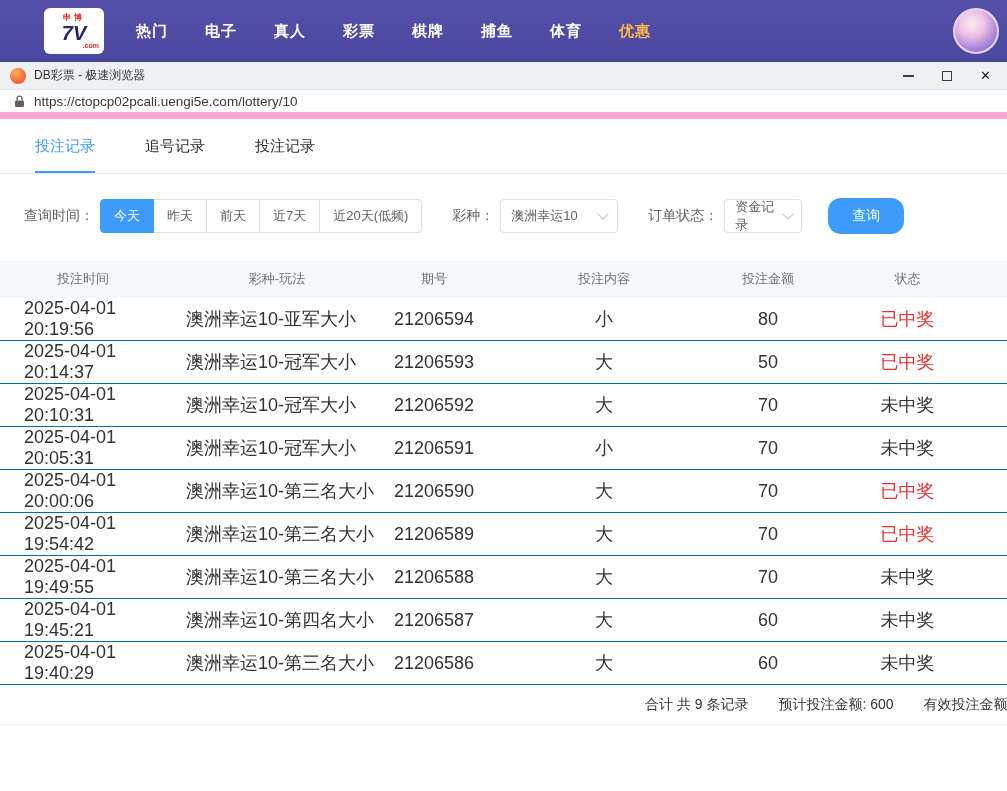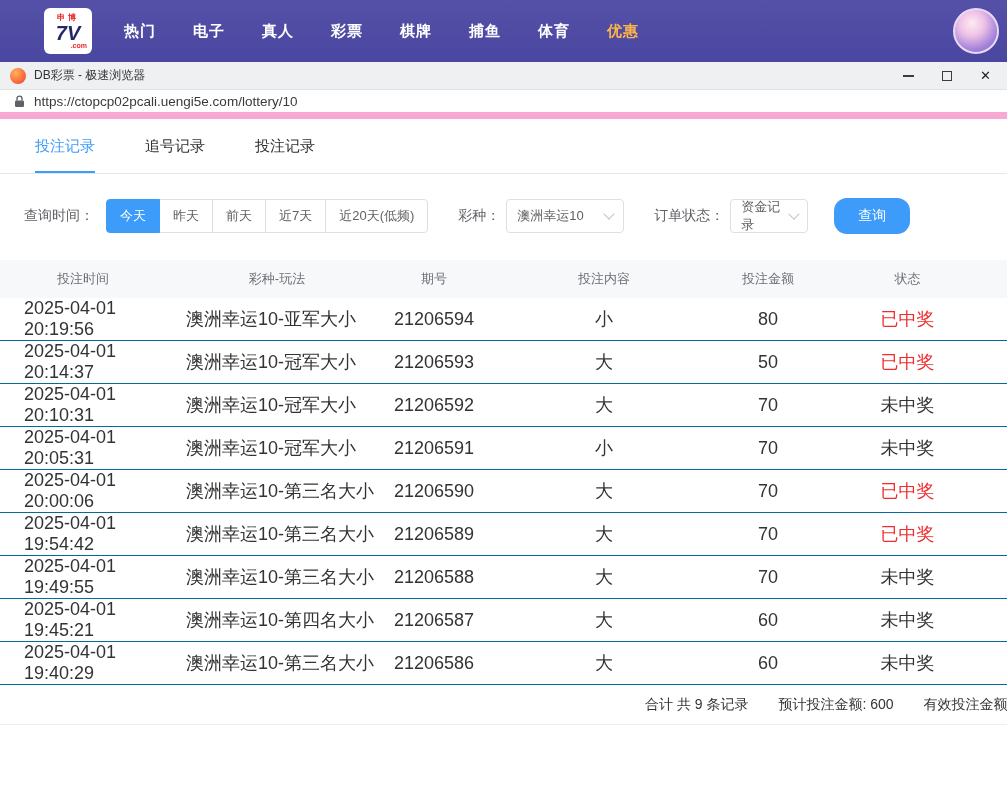--- a/index.html
+++ b/index.html
@@ -14,21 +14,21 @@
     --promo-orange:#ffb648;
   }
 
   
   .topnav{
     height:62px;
     background:linear-gradient(180deg,#5550a8 0%,#4a47a0 100%);
     display:flex; align-items:center; padding:0 16px; position:relative;
   }
   .logo{
-    width:48px; height:46px; background:#fff; border-radius:6px;
+    width:60px; height:46px; background:#fff; border-radius:6px;
     display:flex; flex-direction:column; align-items:center; justify-content:center;
     margin-left:28px; cursor:pointer; line-height:1;
   }
   .logo-top{ font-size:8px; font-weight:bold; color:#e22; letter-spacing:3px; }
   .logo-main{ font-size:20px; font-weight:900; font-style:italic; color:#25256e; margin-top:1px;}
   .logo-suffix{ font-size:7px; font-weight:bold; color:#e22; align-self:flex-end; margin-right:5px; margin-top:-1px;}
   .nav-items{ display:flex; gap:37px; margin-left:32px; }
   .nav-item{ color:#fff; font-size:15px; font-weight:bold; cursor:pointer; letter-spacing:1px;}
   .nav-item.hl{ color:var(--promo-orange); }
   .avatar{
@@ -71,21 +71,21 @@
   .filters{ display:flex; align-items:center; padding:24px 0 0 24px; }
   .flabel{ font-size:14px; color:#606266; }
   .time-group{ display:flex; margin-left:6px; }
   .tbtn{
     height:34px; padding:0 13px; background:#fff; border:1px solid #dcdfe6;
     font-size:13px; color:#606266; display:flex; align-items:center; cursor:pointer;
     margin-left:-1px; white-space:nowrap;
   }
   .tbtn:first-child{ border-radius:4px 0 0 4px; margin-left:0; }
   .tbtn:last-child{ border-radius:0 4px 4px 0; }
-  .tbtn.active{ background:var(--accent); border-color:var(--accent); color:#fff; z-index:1; border-radius:4px 0 0 4px;margin-left:6px;}
+  .tbtn.active{ background:var(--accent); border-color:var(--accent); color:#fff; z-index:1; border-radius:4px 0 0 4px;}
   .flabel.ml{ margin-left:30px; }
   .select{
     width:118px; height:34px; border:1px solid #dcdfe6; border-radius:4px;
     display:flex; align-items:center; justify-content:space-between;
     padding:0 10px; margin-left:6px; font-size:13px; color:#606266; cursor:pointer; background:#fff;
   }
   .chev{ width:8px; height:8px; border-right:1.4px solid #c0c4cc; border-bottom:1.4px solid #c0c4cc;
          transform:rotate(45deg); margin-top:-4px; }
   .search-btn{
     height:36px; padding:0 24px; margin-left:26px; background:var(--accent);

